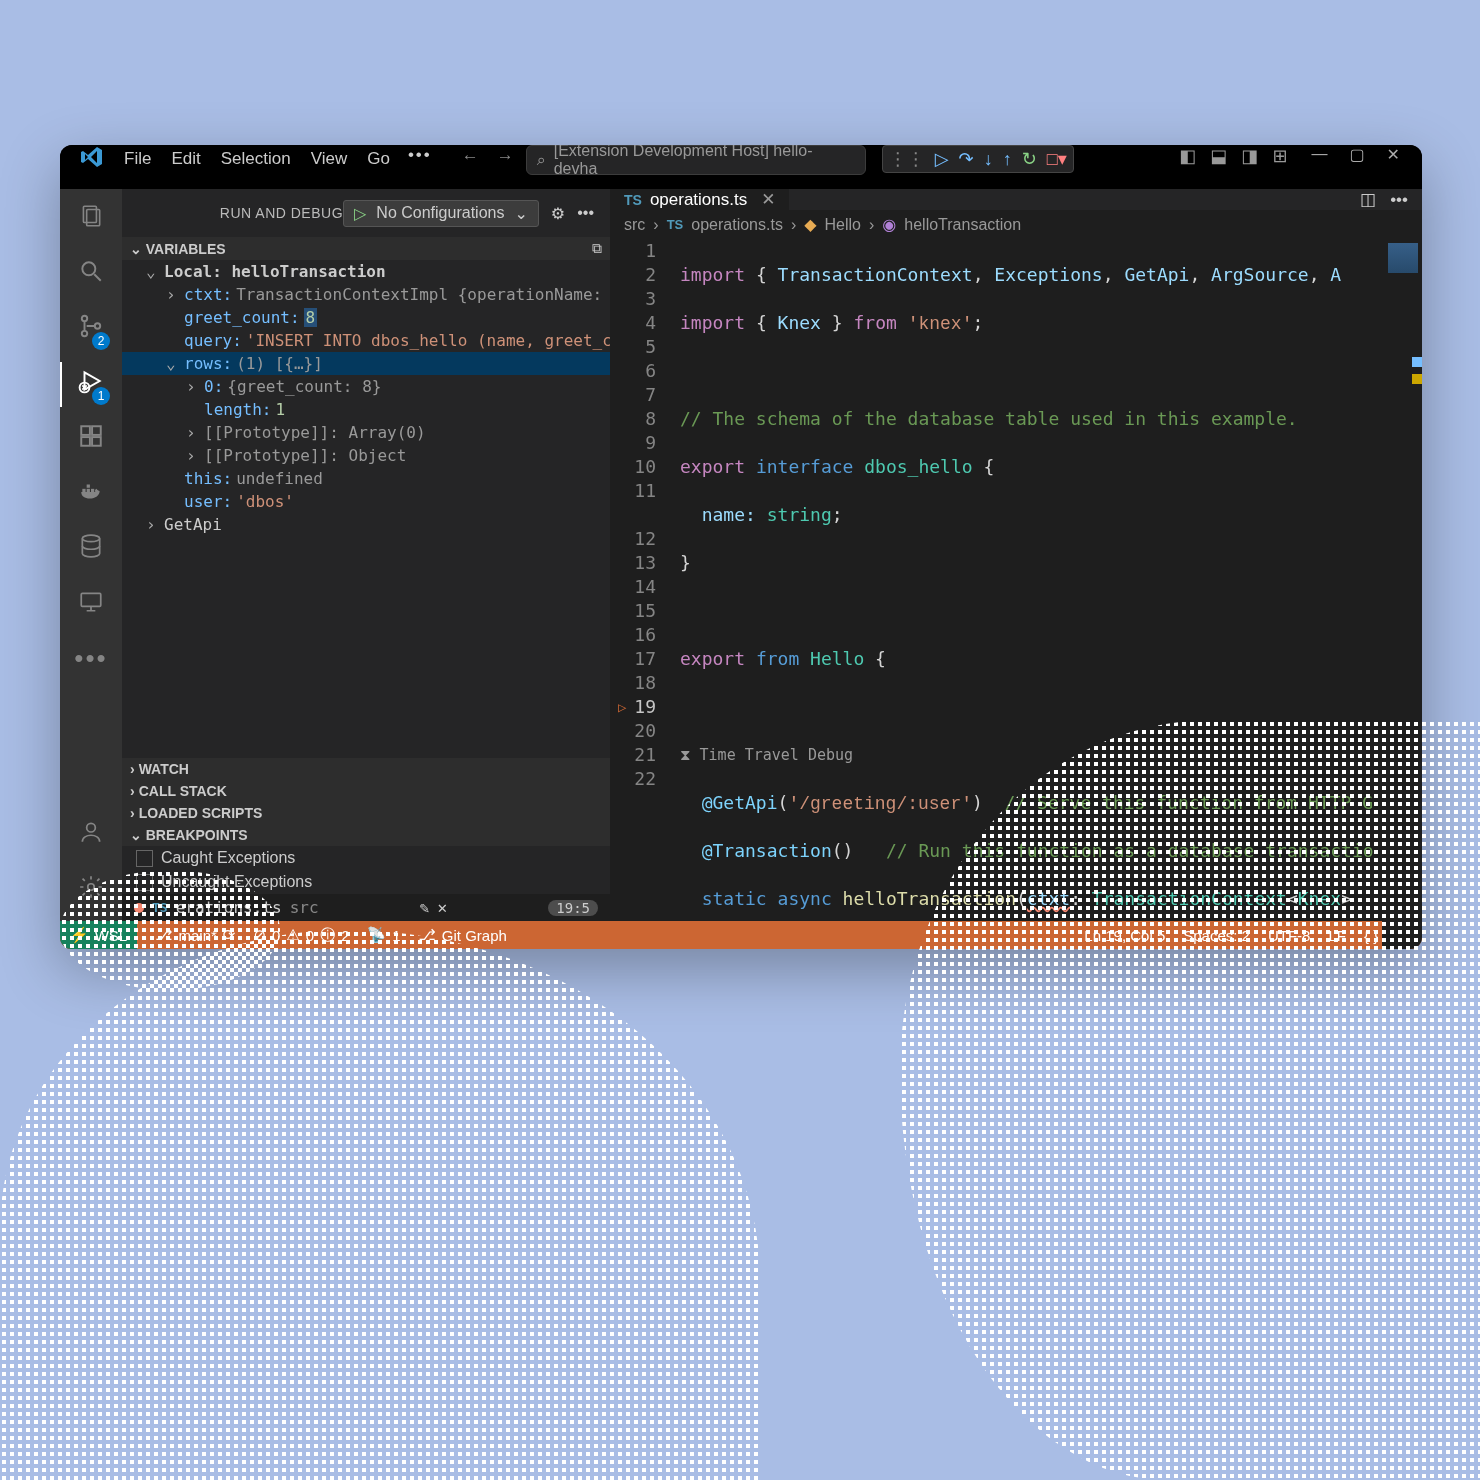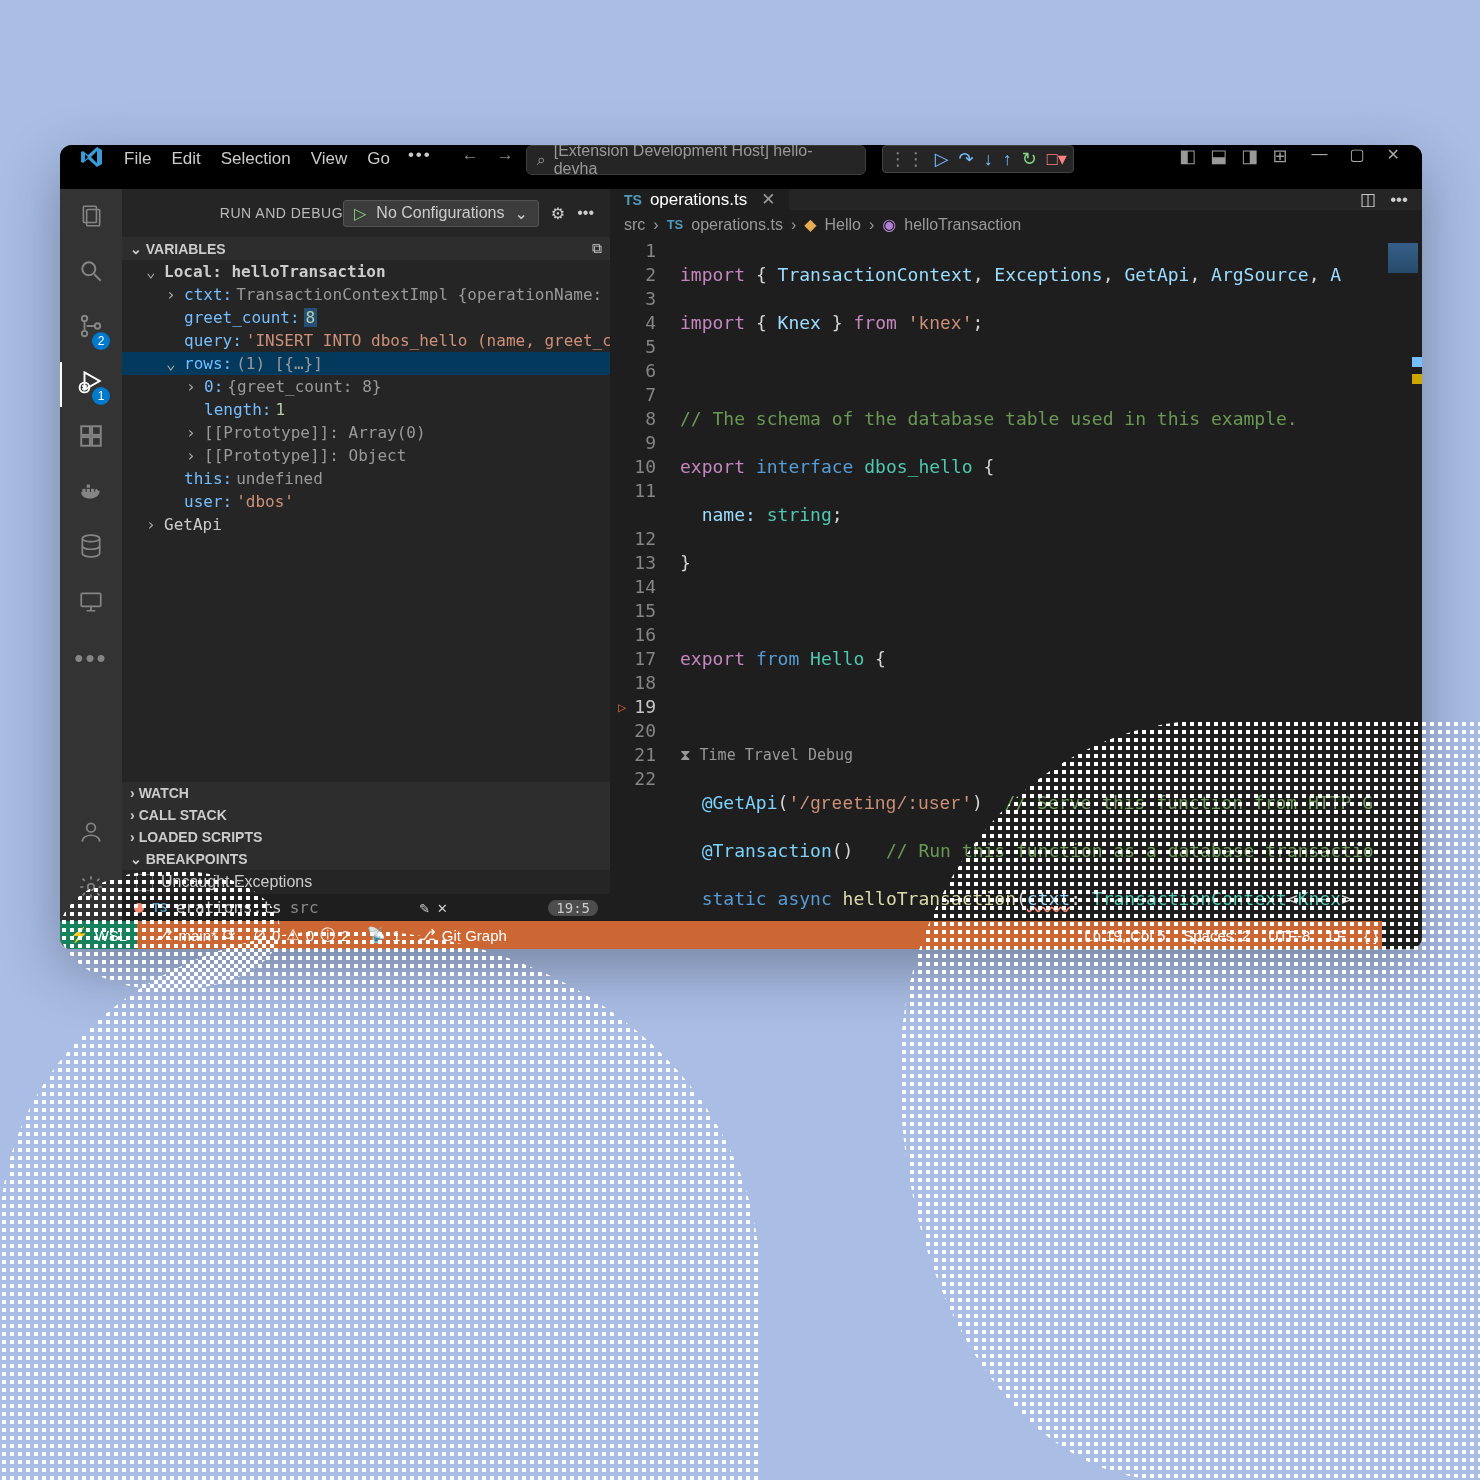--- a/index.html
+++ b/index.html
@@ -398,20 +398,24 @@
           <span class="chev">›</span>
           <span>CALL STACK</span>
         </div>
       <div class="section-header">
           <span class="chev">›</span>
           <span>LOADED SCRIPTS</span>
         </div>
       <div class="section-header">
           <span class="chev">⌄</span>
           <span>BREAKPOINTS</span>
+        </div>
+      <div class="bp-row">
+          <span class="checkbox"></span>
+          <span>Caught Exceptions</span>
         </div>
       <div class="bp-row">
           <span class="checkbox"></span>
           <span>Uncaught Exceptions</span>
         </div>
       <div class="open-editor-tab">
         <span class="circle"></span>
         <span style="color:#519aba;font-weight:600;font-size:13px;">TS</span>
         <span>erations.ts</span>
         <span style="color:#888;">src</span>

